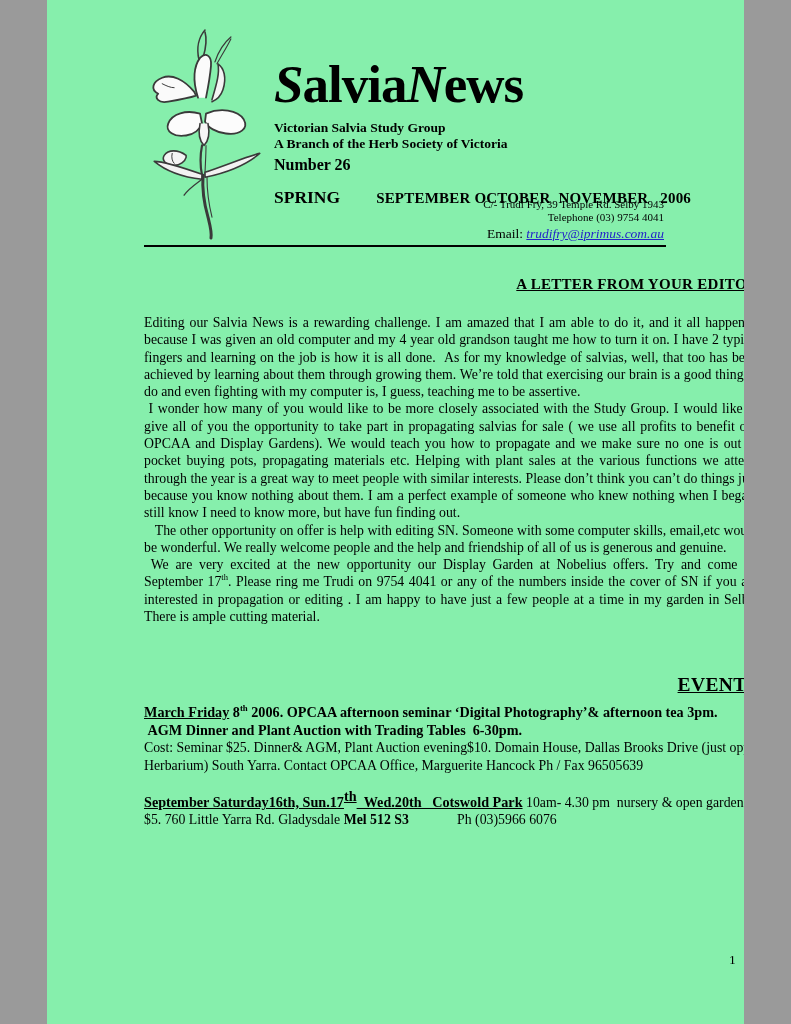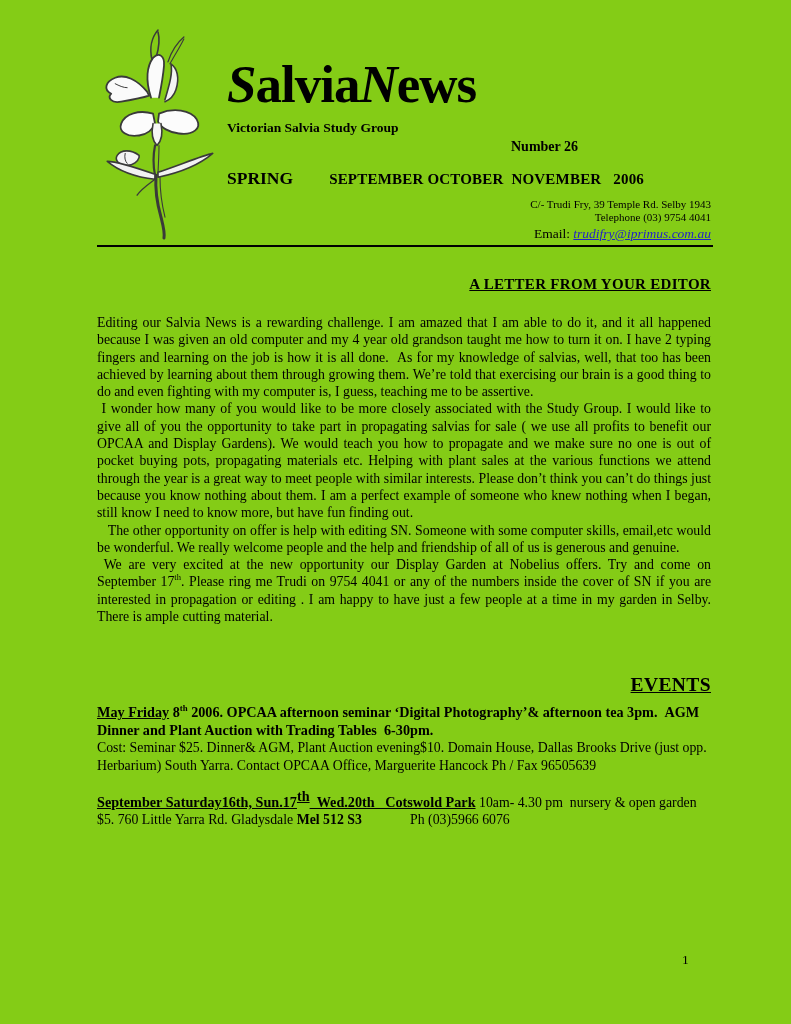--- a/index.html
+++ b/index.html
@@ -1,32 +1,32 @@
 <!DOCTYPE html>
 <html><head>
 <meta charset="utf-8">
 <style>
   html,body{margin:0;padding:0;background:#9a9a9a;}
   .page{
     position:relative;
-    width:791px;height:1024px;
+    width:697px;height:1024px;
     margin:0 auto;
-    background:#84cc16;
+    background:#86efac;
     color:#000;
     font-family:"Liberation Serif", serif;
     overflow:hidden;
   }
   
   .flower{position:absolute;left:95px;top:26px;width:130px;height:214px;}
   .flower svg{width:100%;height:100%;}
   .masthead-text{position:absolute;left:227px;top:58px;width:486px;}
   .title{font-size:53px;font-weight:bold;line-height:1;letter-spacing:-1px;white-space:nowrap;}
   .title .ital{font-style:italic;}
   .org{margin-top:9px;font-size:13.5px;font-weight:bold;line-height:1.22;}
-  .issue-number{margin-top:3px;margin-left:284px;font-size:14px;font-weight:bold;}
+  .issue-number{margin-top:3px;font-size:16px;font-weight:bold;}
   .season-row{margin-top:13px;display:flex;align-items:baseline;}
   .season{font-size:17.5px;font-weight:bold;}
   .months{margin-left:36px;font-size:15px;font-weight:bold;letter-spacing:.2px;}
   .contact{position:absolute;right:80px;top:198px;text-align:right;font-size:11px;line-height:1.22;}
   .contact .email-line{font-size:13.5px;margin-top:1px;}
   a.email{color:#2323c8;text-decoration:underline;cursor:pointer;font-style:italic;}
   .rule{position:absolute;left:97px;right:78px;top:245px;border-top:2.5px solid #000;}
   
   .body-content{position:absolute;left:97px;top:276px;width:614px;}
   .letter-heading{margin:0 0 21px 0;text-align:right;font-size:15px;font-weight:bold;text-decoration:underline;letter-spacing:.3px;}
@@ -78,20 +78,21 @@
         <path d="M61,150 C60,164 62,178 66,192 C68,200 70,207 69,213" stroke-width="3"></path>
         <path d="M65,152 C65,166 67,180 70,192" stroke-width="1.1"></path>
       </g>
     </svg>
   </div>
 
   <div class="masthead-text">
     <div class="title"><span class="ital">S</span><span>alvia</span><span class="ital">N</span><span>ews</span></div>
     <div class="org">
       <div>Victorian Salvia Study Group</div>
+      <div>A Branch of the Herb Society of Victoria</div>
     </div>
     <div class="issue-number">Number 26</div>
     <div class="season-row">
       <span class="season">SPRING</span>
       <span class="months">SEPTEMBER OCTOBER &nbsp;NOVEMBER &nbsp;&nbsp;2006</span>
     </div>
   </div>
 
   <div class="contact">
     <div>C/- Trudi Fry, 39 Temple Rd. Selby 1943</div>
@@ -108,21 +109,21 @@
     <div class="letter">
       <p>Editing our Salvia News is a rewarding challenge. I am amazed that I am able to do it, and it all happened because I was given an old computer and my 4 year old grandson taught me how to turn it on. I have 2 typing fingers and learning on the job is how it is all done. &nbsp;As for my knowledge of salvias, well, that too has been achieved by learning about them through growing them. We’re told that exercising our brain is a good thing to do and even fighting with my computer is, I guess, teaching me to be assertive.</p>
       <p>&nbsp;I wonder how many of you would like to be more closely associated with the Study Group. I would like to give all of you the opportunity to take part in propagating salvias for sale ( we use all profits to benefit our OPCAA and Display Gardens). We would teach you how to propagate and we make sure no one is out of pocket buying pots, propagating materials etc. Helping with plant sales at the various functions we attend through the year is a great way to meet people with similar interests. Please don’t think you can’t do things just because you know nothing about them. I am a perfect example of someone who knew nothing when I began, still know I need to know more, but have fun finding out.</p>
       <p>&nbsp;&nbsp;&nbsp;The other opportunity on offer is help with editing SN. Someone with some computer skills, email,etc would be wonderful. We really welcome people and the help and friendship of all of us is generous and genuine.</p>
       <p><span>&nbsp;We are very excited at the new opportunity our Display Garden at Nobelius offers. Try and come on September 17</span><sup>th</sup><span>. Please ring me Trudi on 9754 4041 or any of the numbers inside the cover of SN if you are interested in propagation or editing . I am happy to have just a few people at a time in my garden in Selby. There is ample cutting material.</span></p>
     </div>
 
     <h2 class="events-heading">EVENTS</h2>
 
     <div class="event">
-      <div class="event-title"><span class="u">May Friday</span><span> 8</span><sup>th</sup><span> 2006. OPCAA afternoon seminar ‘Digital Photography’&amp; afternoon tea 3pm. &nbsp;AGM Dinner and Plant Auction with Trading Tables &nbsp;6-30pm.</span></div>
+      <div class="event-title"><span class="u">March Friday</span><span> 8</span><sup>th</sup><span> 2006. OPCAA afternoon seminar ‘Digital Photography’&amp; afternoon tea 3pm. &nbsp;AGM Dinner and Plant Auction with Trading Tables &nbsp;6-30pm.</span></div>
       <div class="event-details">Cost: Seminar $25. Dinner&amp; AGM, Plant Auction evening$10. Domain House, Dallas Brooks Drive (just opp. Herbarium) South Yarra. Contact OPCAA Office, Marguerite Hancock Ph / Fax 96505639</div>
     </div>
 
     <div class="event">
       <div><span class="event-title u">September Saturday16th, Sun.17</span><sup class="event-title u">th</sup><span class="event-title u"> &nbsp;Wed.20th &nbsp;&nbsp;Cotswold Park</span><span> 10am- 4.30 pm &nbsp;nursery &amp; open garden $5. 760 Little Yarra Rd. Gladysdale </span><span class="bold">Mel 512 S3</span><span>&nbsp;&nbsp;&nbsp;&nbsp;&nbsp;&nbsp;&nbsp;&nbsp;&nbsp;&nbsp;&nbsp;&nbsp;&nbsp; Ph (03)5966 6076</span></div>
     </div>
 
   </div>
 
   <div class="page-number">1</div>

